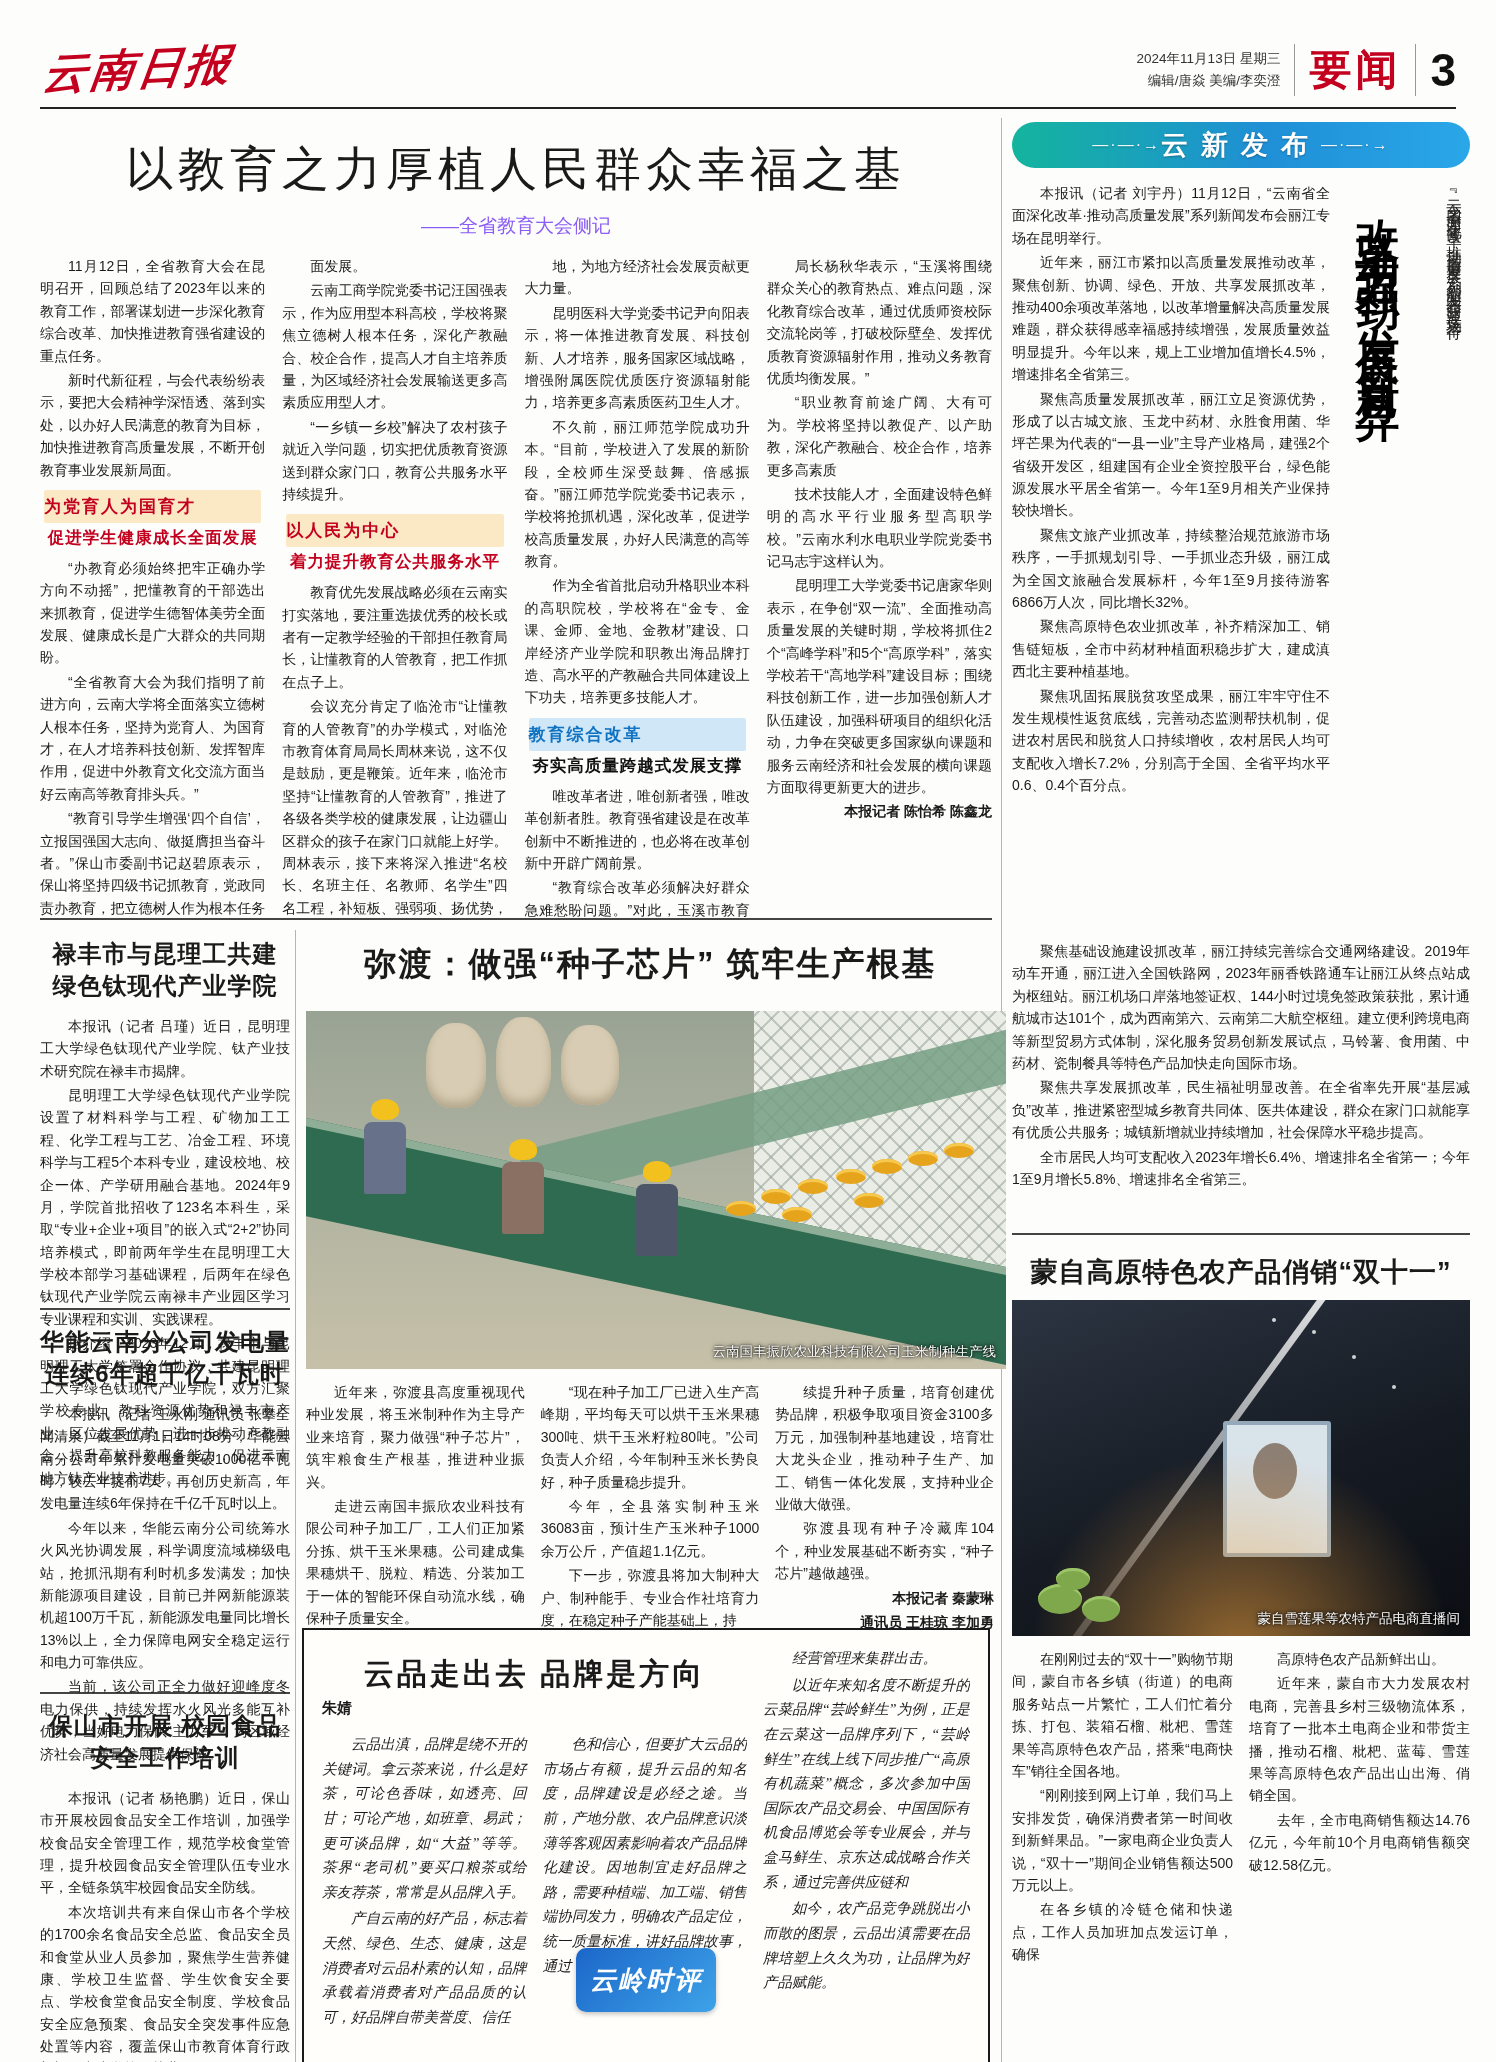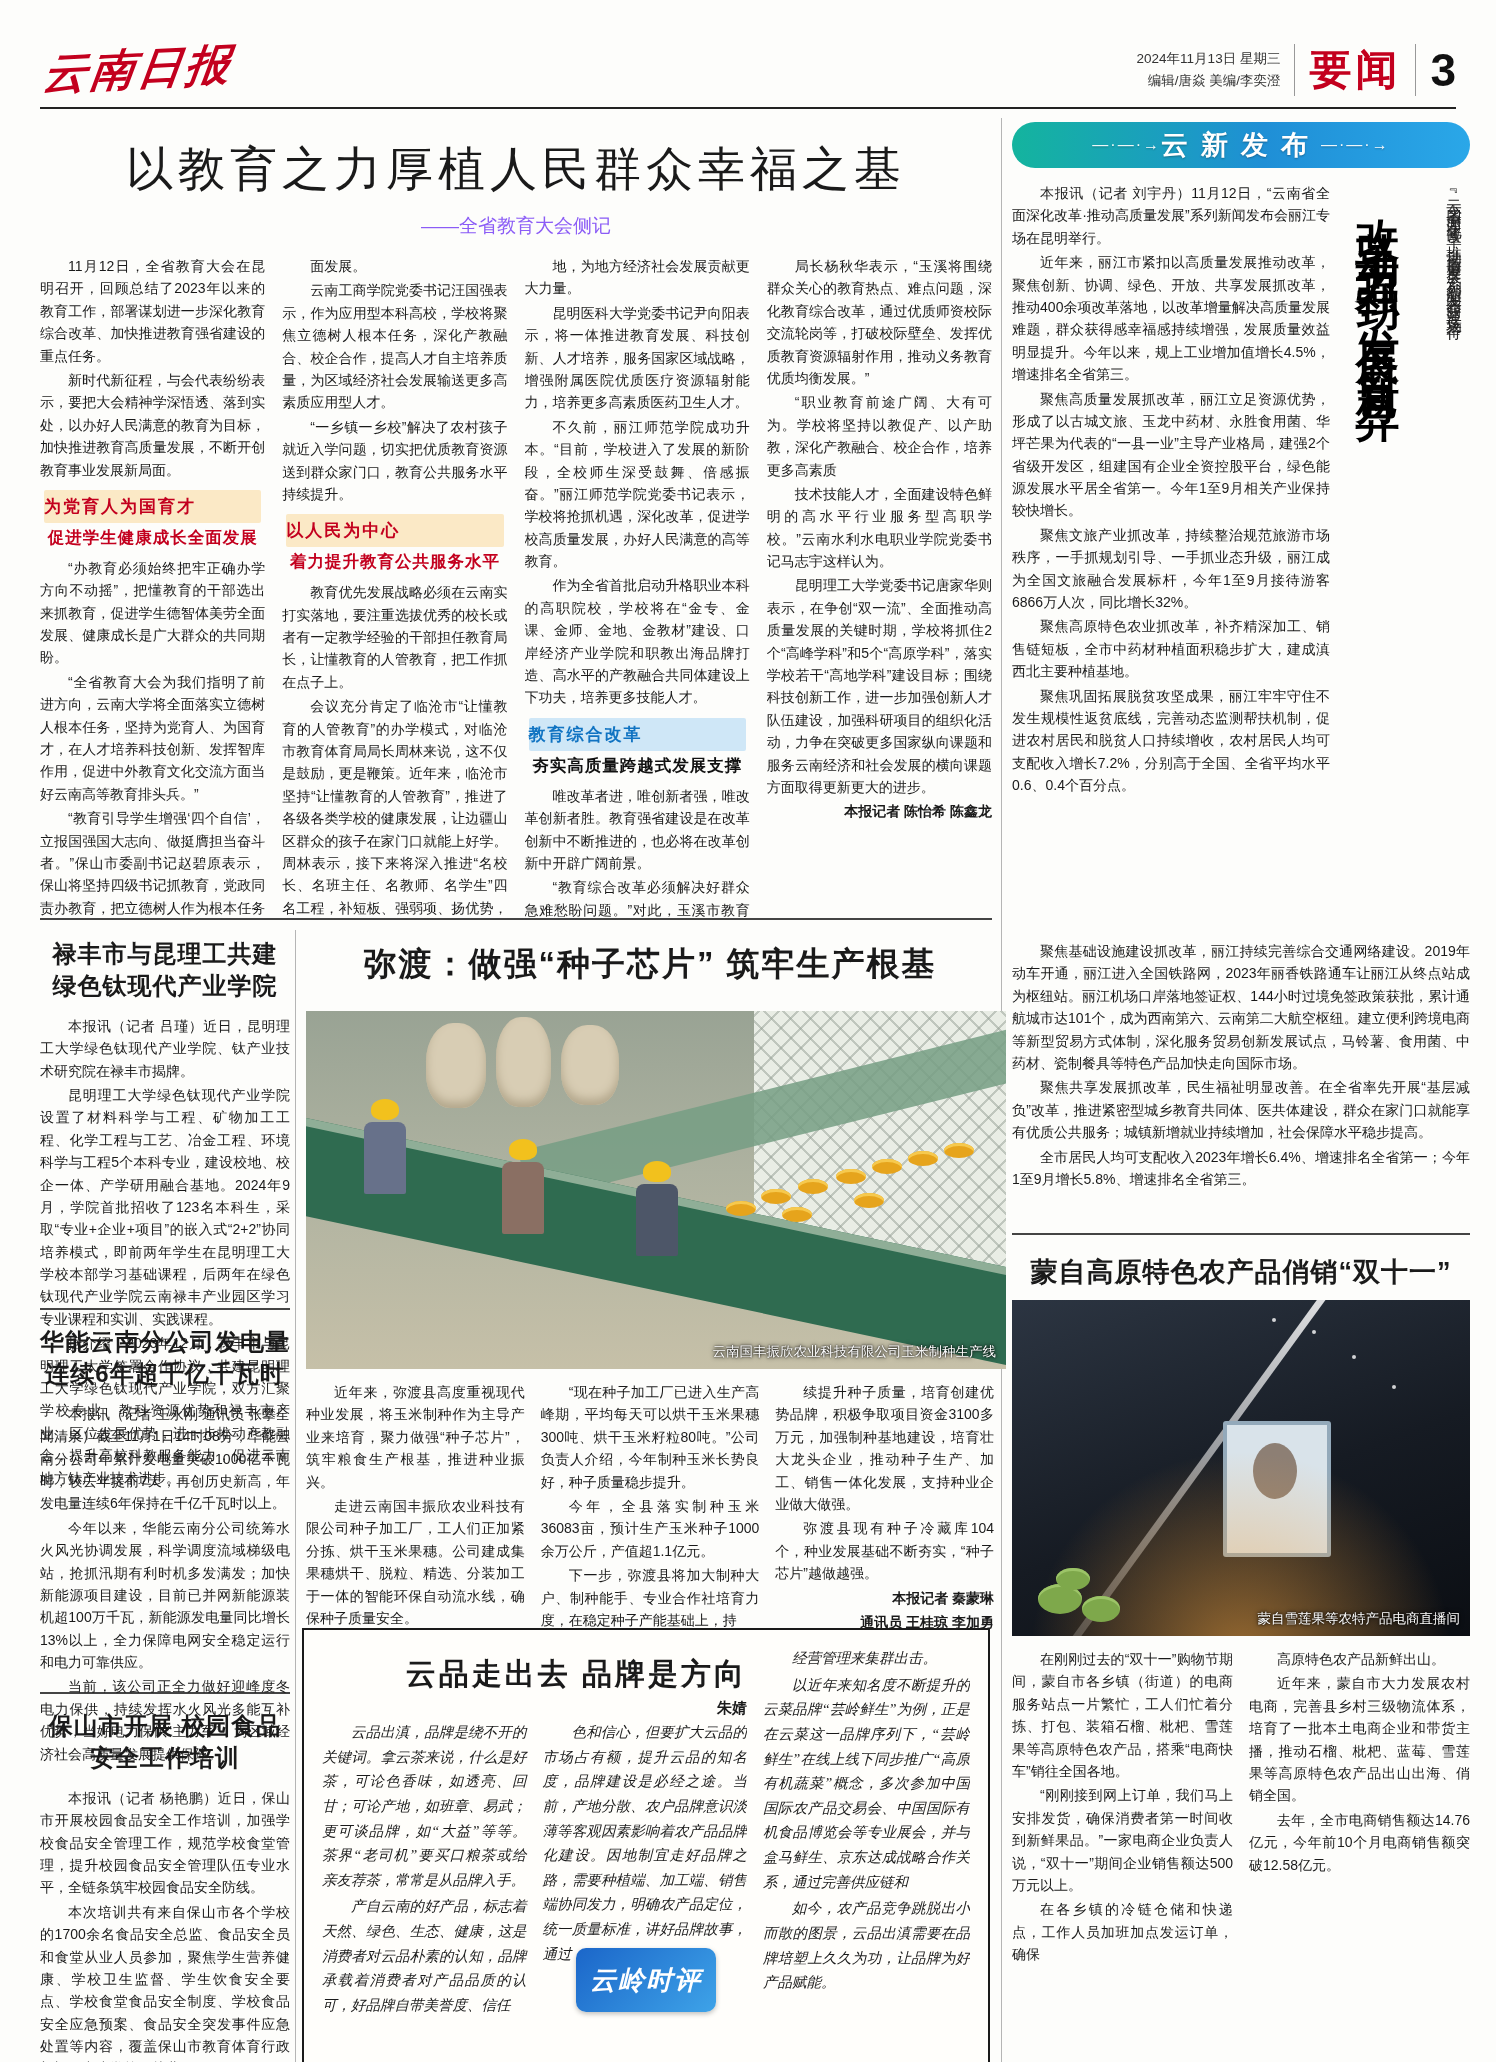--- a/index.html
+++ b/index.html
@@ -55,22 +55,22 @@
   .wbody{width:42px;height:72px;border-radius:8px 8px 2px 2px;margin-top:2px;}
   .photo-cap{position:absolute;right:10px;bottom:8px;color:#fff;font-size:13.5px;
         text-shadow:0 0 5px #000,0 0 2px #000;}
   .midu-cols{display:flex;gap:16px;margin-top:12px;height:252px;overflow:hidden;}
   .midu-cols .col{flex:1;overflow:hidden;}
   
   .opinion{position:absolute;left:302px;top:1628px;width:688px;height:470px;border:2px solid #1a1a1a;
         box-sizing:border-box;padding:16px 18px;background:#fffefb;}
   .op-inner{display:flex;gap:16px;height:100%;}
   .op-left{width:425px;}
-  .op-left h2{margin:8px 0 4px 0;text-align:right;font-size:30px;font-weight:900;letter-spacing:3px;}
-  .op-author{text-align:right;font-size:15px;font-weight:bold;margin-bottom:2px;}
+  .op-left h2{margin:8px 0 4px 0;text-align:center;font-size:30px;font-weight:900;letter-spacing:3px;}
+  .op-author{text-align:left;font-size:15px;font-weight:bold;margin-bottom:14px;}
   .op-cols{display:flex;gap:16px;height:300px;overflow:hidden;}
   .op-cols .col{flex:1;}
   .op-right{flex:1;overflow:hidden;}
   .opinion p{font-family:"Liberation Serif","DejaVu Serif",serif;font-style:italic;font-size:14.5px;line-height:1.7;}
   .oplogo{position:absolute;left:272px;top:318px;width:140px;height:64px;border-radius:10px;
         background:linear-gradient(135deg,#1b66c9,#3ea3e8);display:flex;align-items:center;justify-content:center;
         color:#fff;font-weight:900;font-size:26px;font-style:italic;letter-spacing:2px;
         box-shadow:0 2px 5px rgba(0,0,0,.25);}
   
   .yunxin{position:absolute;left:1012px;top:122px;width:458px;}

